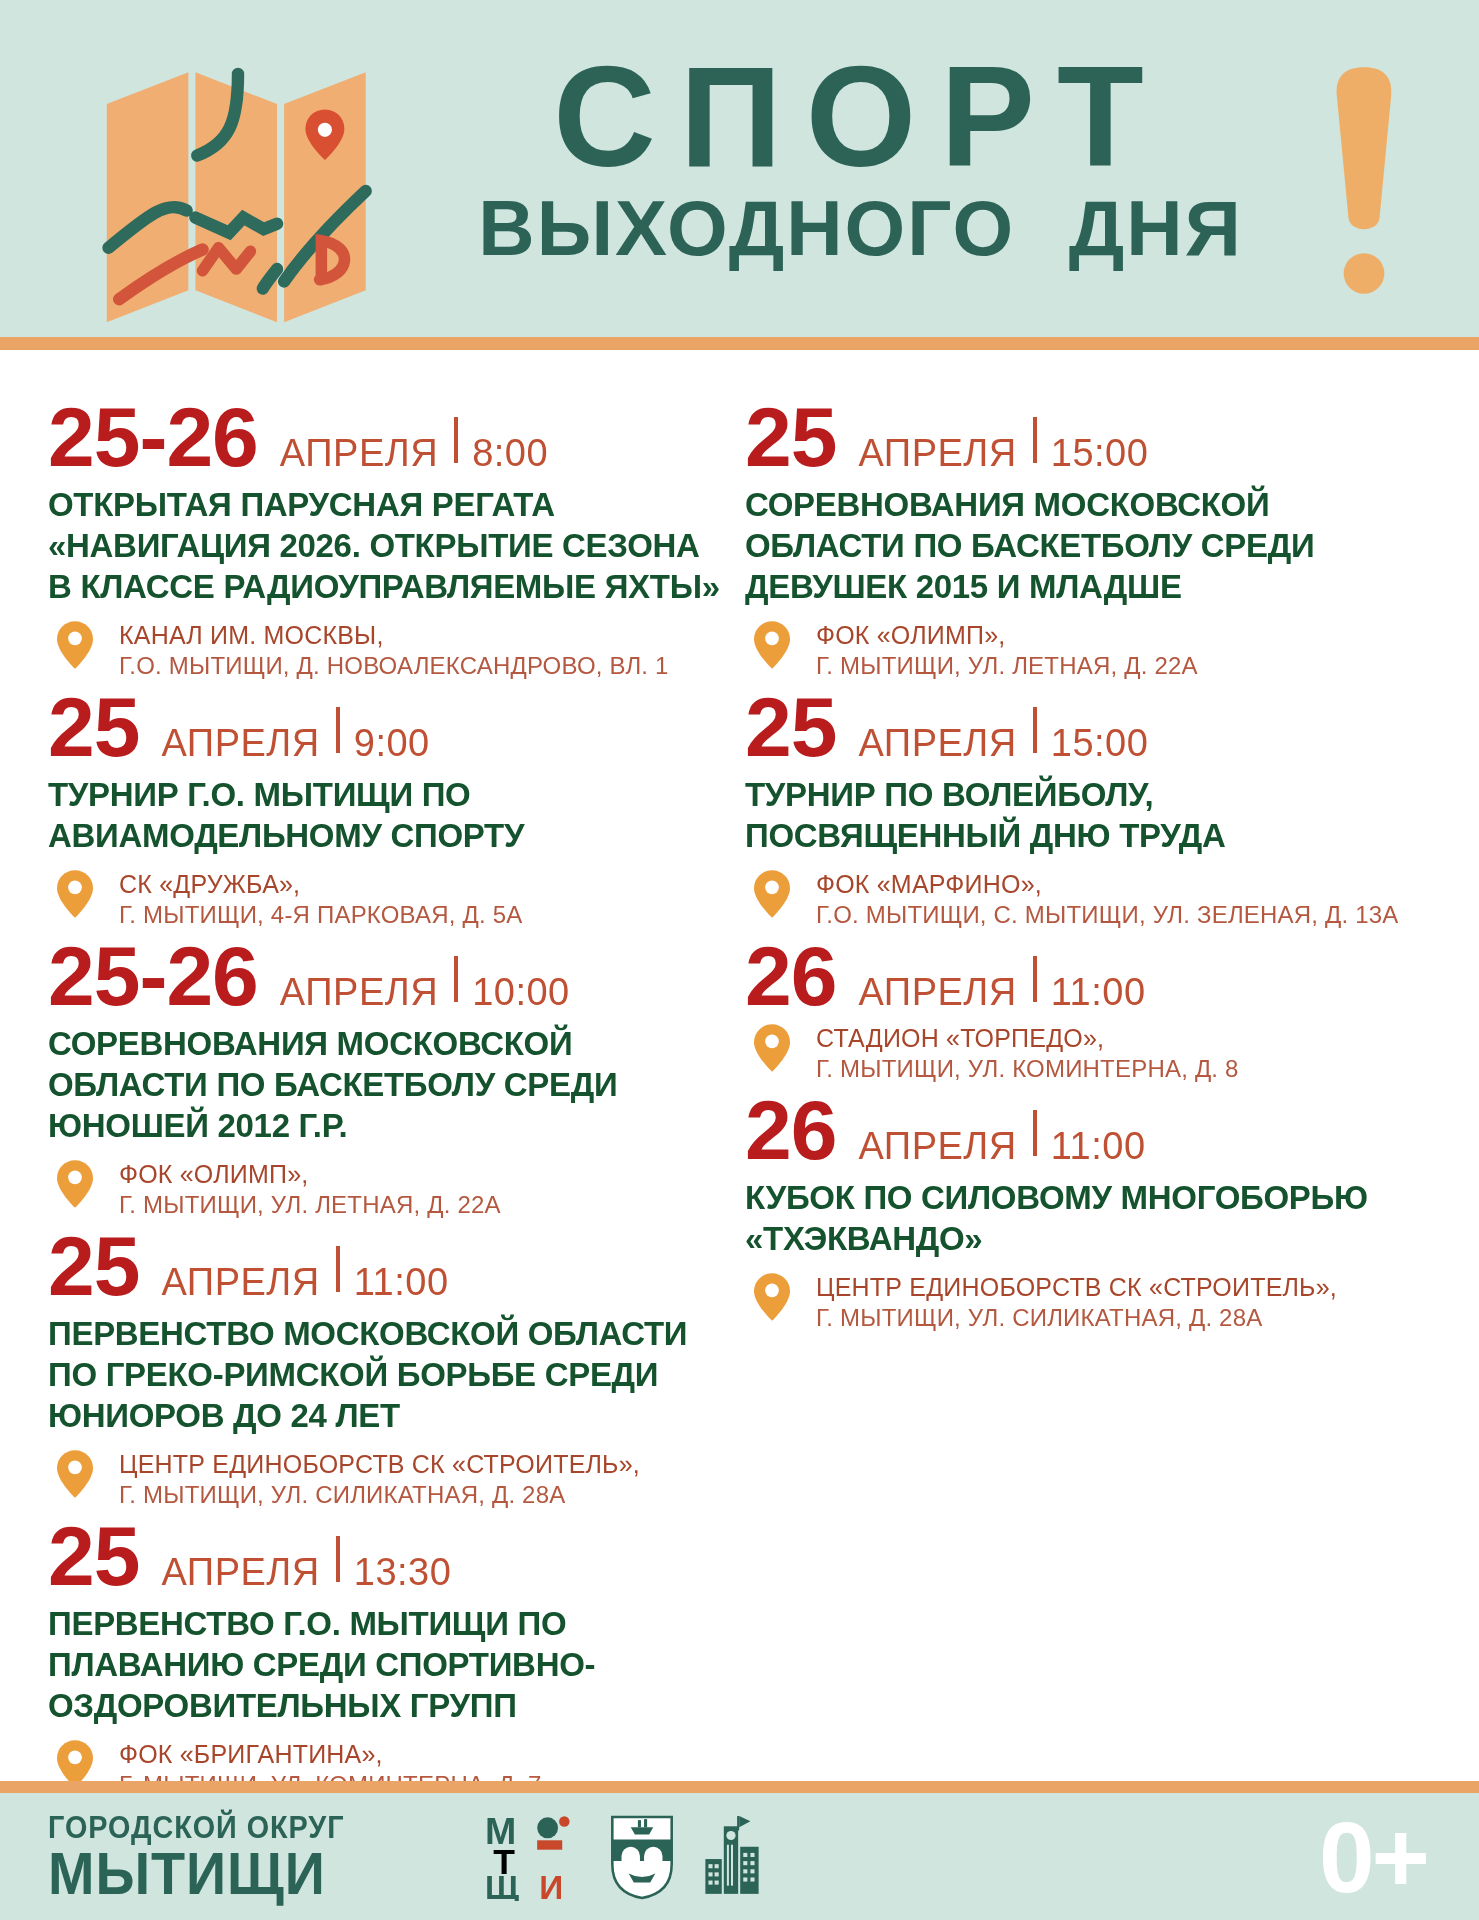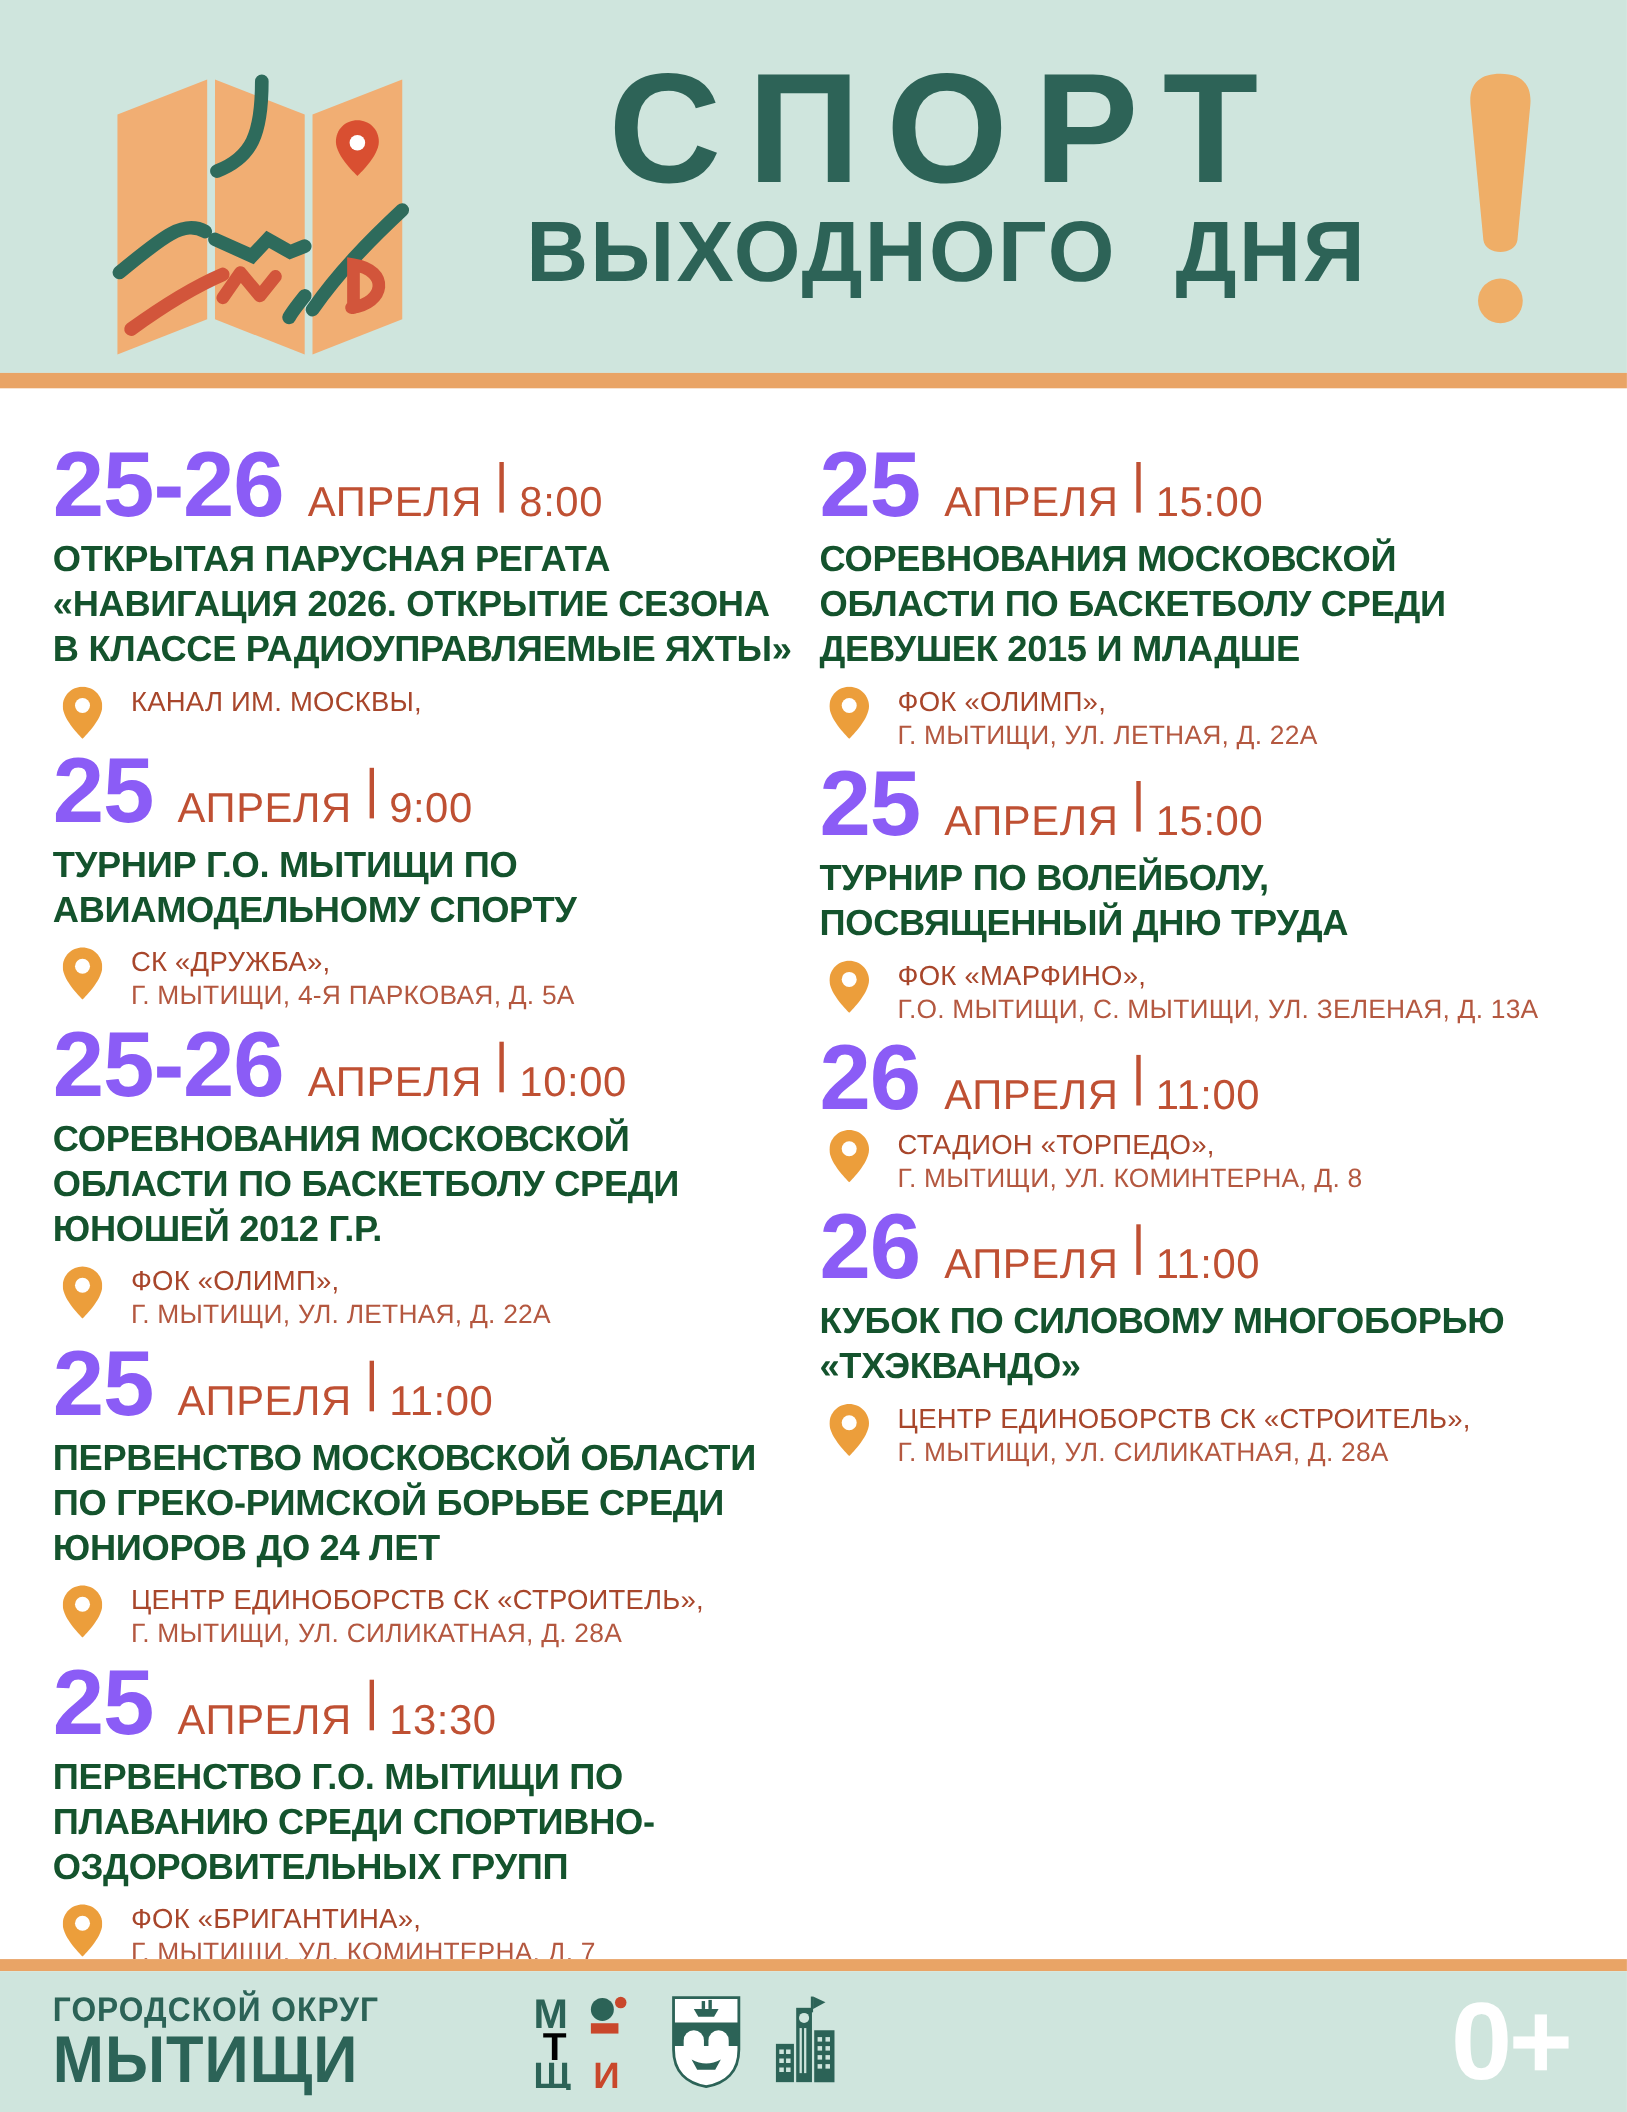--- a/index.html
+++ b/index.html
@@ -37,21 +37,21 @@
 
   
   .main {
     flex:1 1 auto; box-sizing:border-box;
     padding:56px 40px 0 48px;
     display:grid; grid-template-columns:697px 1fr; column-gap:0;
     overflow:hidden;
   }
   .event { margin-bottom:15px; }
   .date-row { display:flex; align-items:baseline; height:62px; margin-bottom:16px; white-space:nowrap; }
-  .day   { font-size:84px; line-height:62px; font-weight:700; letter-spacing:-1px; color:#8b5cf6; }
+  .day   { font-size:84px; line-height:62px; font-weight:700; letter-spacing:-1px; color:#b91c1c; }
   .month { font-size:38px; font-weight:500; color:#bf5033; margin-left:22px; letter-spacing:0.5px; }
   .vbar  { display:inline-block; width:4px; height:46px; background:#bf5033; margin:0 14px 0 16px; align-self:center; transform:translateY(3px); }
   .time  { font-size:38px; font-weight:500; color:#bf5033; letter-spacing:0.5px; }
   .etitle {
     margin:0; font-size:33px; line-height:41px; font-weight:700;
     letter-spacing:-0.3px; color:#14532d; max-width:680px; text-transform:uppercase;
   }
   .loc { display:flex; align-items:flex-start; margin-top:13px; padding-left:9px; }
   .pin { flex:0 0 auto; margin-top:1px; }
   .loc-text { margin-left:26px; display:flex; flex-direction:column; }
@@ -120,20 +120,21 @@
           <span class="time">8:00</span>
         </div>
         <h3 class="etitle">ОТКРЫТАЯ ПАРУСНАЯ РЕГАТА «НАВИГАЦИЯ 2026. ОТКРЫТИЕ СЕЗОНА В КЛАССЕ РАДИОУПРАВЛЯЕМЫЕ ЯХТЫ»</h3>
         <div class="loc">
           <svg class="pin" width="36" height="48" viewBox="0 0 38 50">
               <path d="M19 0C8.5 0 0 8.4 0 18.8 0 32 19 50 19 50s19-18 19-31.2C38 8.4 29.5 0 19 0z" fill="#ec9e3b"></path>
               <circle cx="19" cy="18" r="7.2" fill="#fff"></circle>
             </svg>
           <div class="loc-text">
             <span class="venue">КАНАЛ ИМ. МОСКВЫ,</span>
+            <span class="addr">Г.О. МЫТИЩИ, Д. НОВОАЛЕКСАНДРОВО, ВЛ. 1</span>
           </div>
         </div>
       </article>
 
       <article class="event">
         <div class="date-row">
           <span class="day">25</span>
           <span class="month">АПРЕЛЯ</span>
           <span class="vbar"></span>
           <span class="time">9:00</span>

